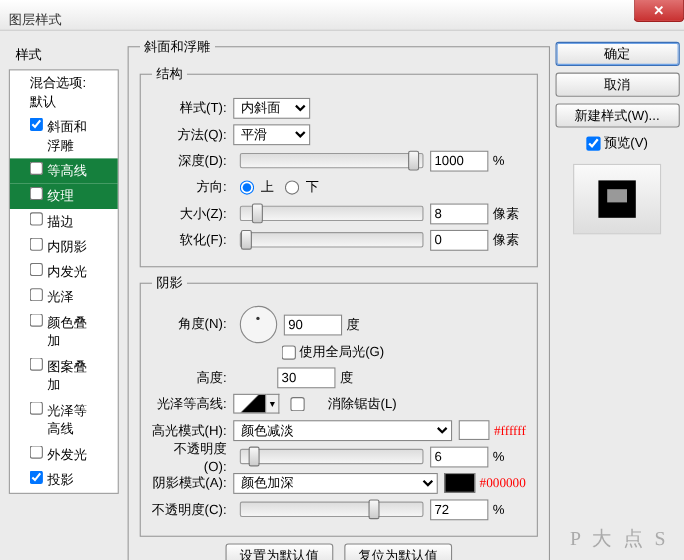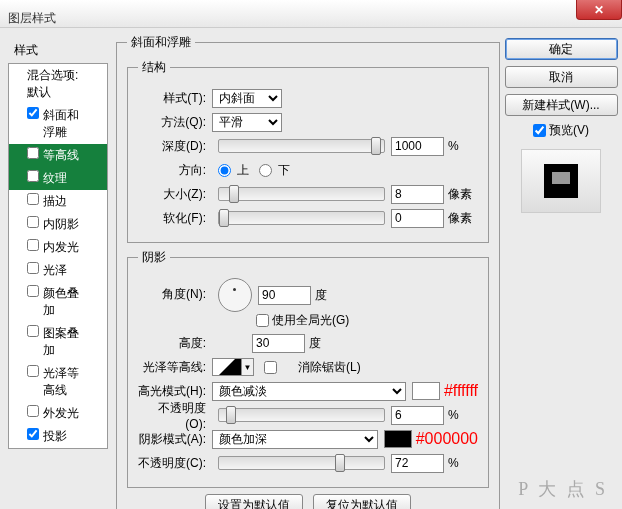--- a/index.html
+++ b/index.html
@@ -25,21 +25,21 @@
 .slider .thumb{position:absolute;top:-3px;width:10px;height:18px;background:linear-gradient(#f8f8f8,#ccc);border:1px solid #777;border-radius:2px}
 .numbox{width:53px;height:19px;border:1px solid #888;background:#fff;text-align:left;padding:0 3px;line-height:17px}
 .unit{margin-left:4px;width:30px}
 .radio-row{display:flex;align-items:center;gap:4px}
 input[type=radio]{margin:0 2px 0 6px}
 .angle-dial{width:34px;height:34px;border:1px solid #888;border-radius:50%;background:#f5f5f5;position:relative;margin:0 6px}
 .angle-dial::after{content:"";position:absolute;width:3px;height:3px;background:#333;border-radius:50%;left:14px;top:9px}
 .sw{width:28px;height:18px;border:1px solid #888;display:inline-block;vertical-align:middle}
 .sw-tri{width:30px;height:18px;border:1px solid #888;background:linear-gradient(135deg,#fff 0%,#fff 48%,#000 52%,#000 100%);display:inline-block;vertical-align:middle;position:relative}
 .sw-arrow{width:12px;height:18px;border:1px solid #888;border-left:none;background:#f0f0f0;display:inline-flex;align-items:center;justify-content:center;font-size:8px}
-.hex{color:#f00;margin-left:4px;font-family:Liberation Sans, sans-serif;font-size:16px}
+.hex{color:#f00;margin-left:4px;font-family:Liberation Serif, serif;font-size:12px}
 .btn-row{display:flex;gap:10px;justify-content:center;padding-top:6px}
 .btn{height:22px;padding:0 12px;background:linear-gradient(#fefefe,#e2e2e2);border:1px solid #888;border-radius:3px;display:inline-flex;align-items:center;justify-content:center;cursor:default;min-width:72px}
 .right{width:110px;padding:4px 2px;display:flex;flex-direction:column;gap:6px;align-items:center}
 .right .btn{width:113px}
 .preview-box{width:80px;height:64px;background:linear-gradient(#fafafa,#ddd);border:1px solid #ccc;display:flex;align-items:center;justify-content:center;margin-top:4px}
 .preview-shape{width:34px;height:34px;background:#000;position:relative}
 .preview-shape::after{content:"";position:absolute;left:8px;top:8px;width:18px;height:12px;background:#999}
 .chk{display:flex;align-items:center;gap:3px}
 .watermark{position:absolute;right:14px;bottom:8px;color:#aaa;font-size:18px;letter-spacing:3px;font-family:Liberation Serif, serif}
 </style>

